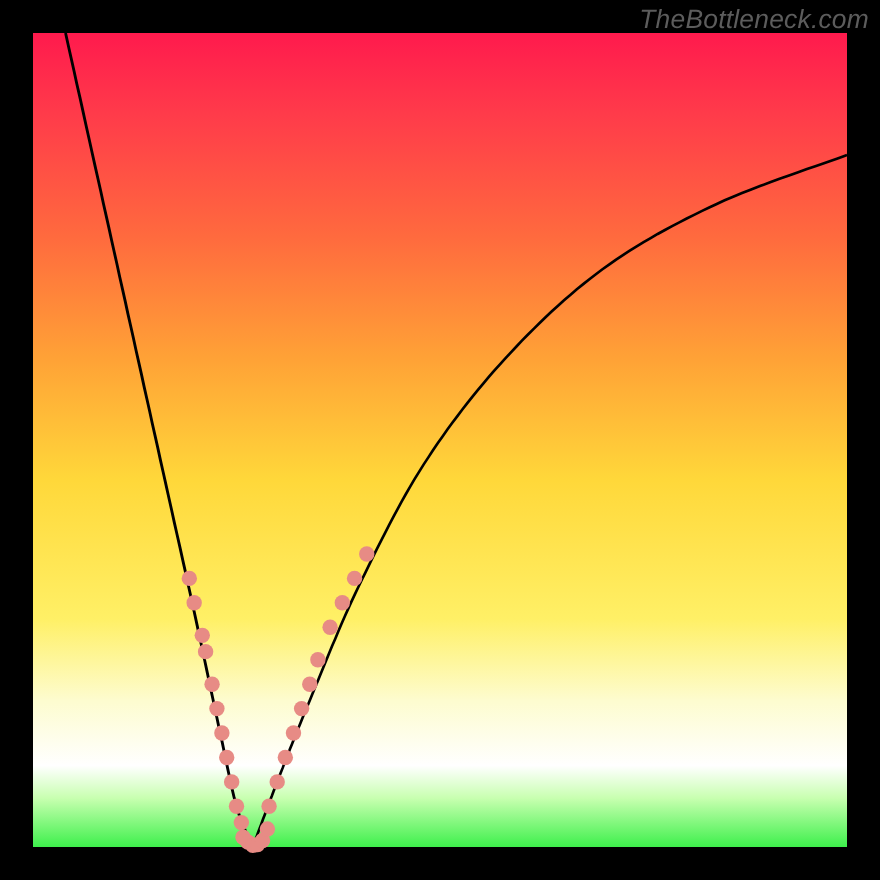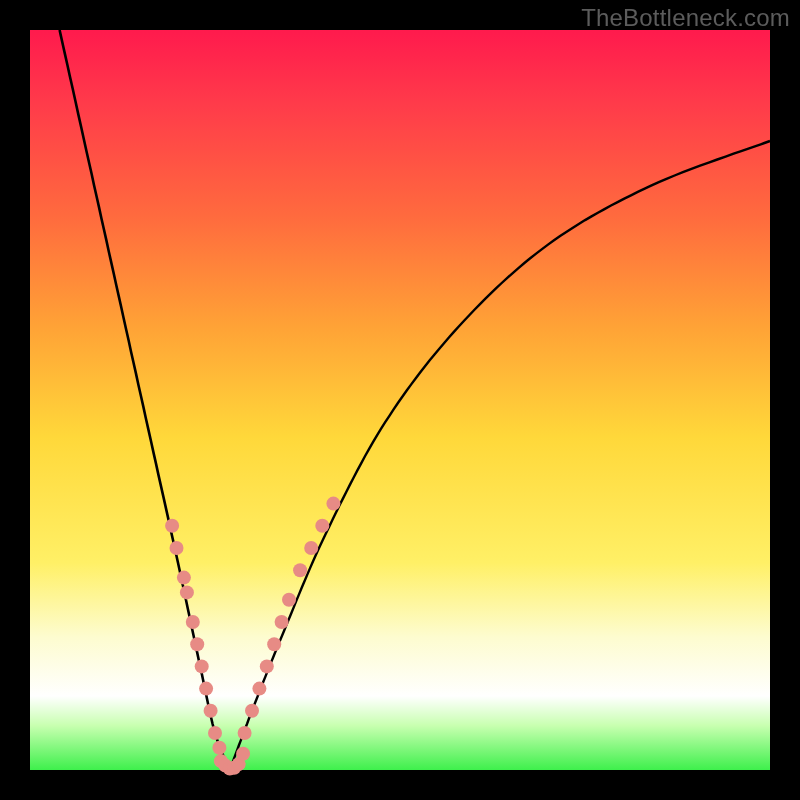--- a/index.html
+++ b/index.html
@@ -40,20 +40,21 @@
   }
   .watermark {
     position: absolute;
     top: 4px;
     right: 10px;
     color: #5c5c5c;
     font-size: 24px;
     letter-spacing: 0.2px;
     pointer-events: none;
     user-select: none;
+    font-style: italic;
   }
   svg.curves {
     position: absolute;
     left: 0;
     top: 0;
     width: 800px;
     height: 800px;
     overflow: visible;
     pointer-events: none;
   }

